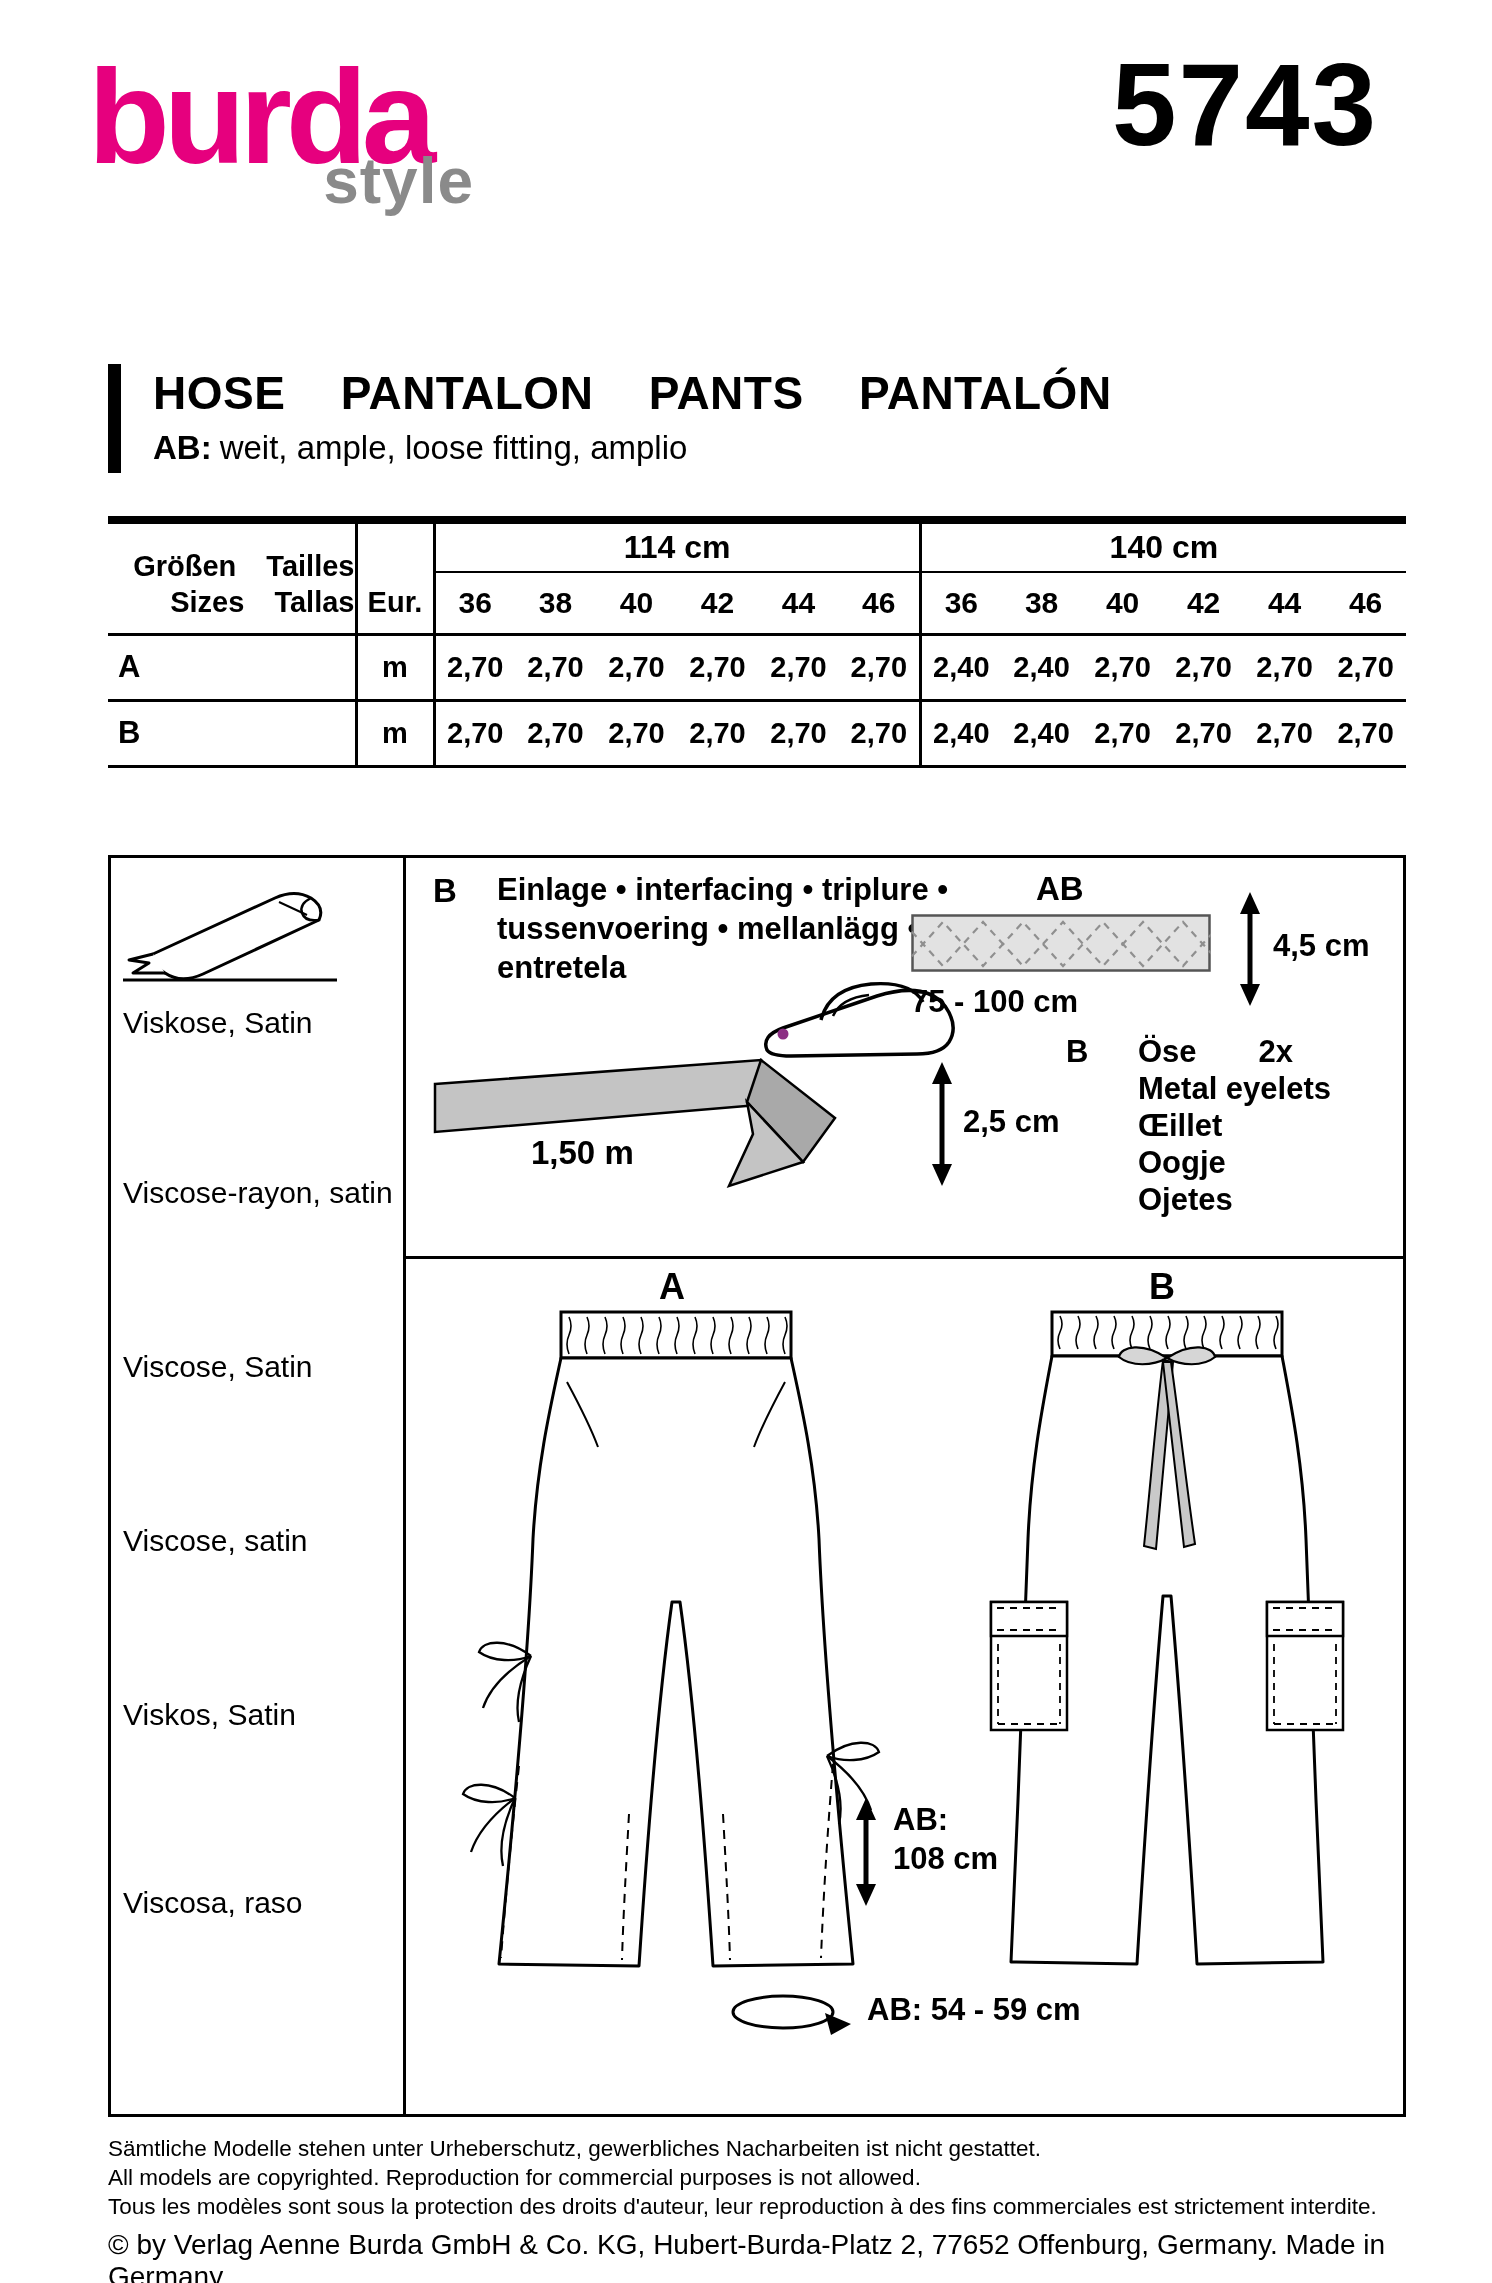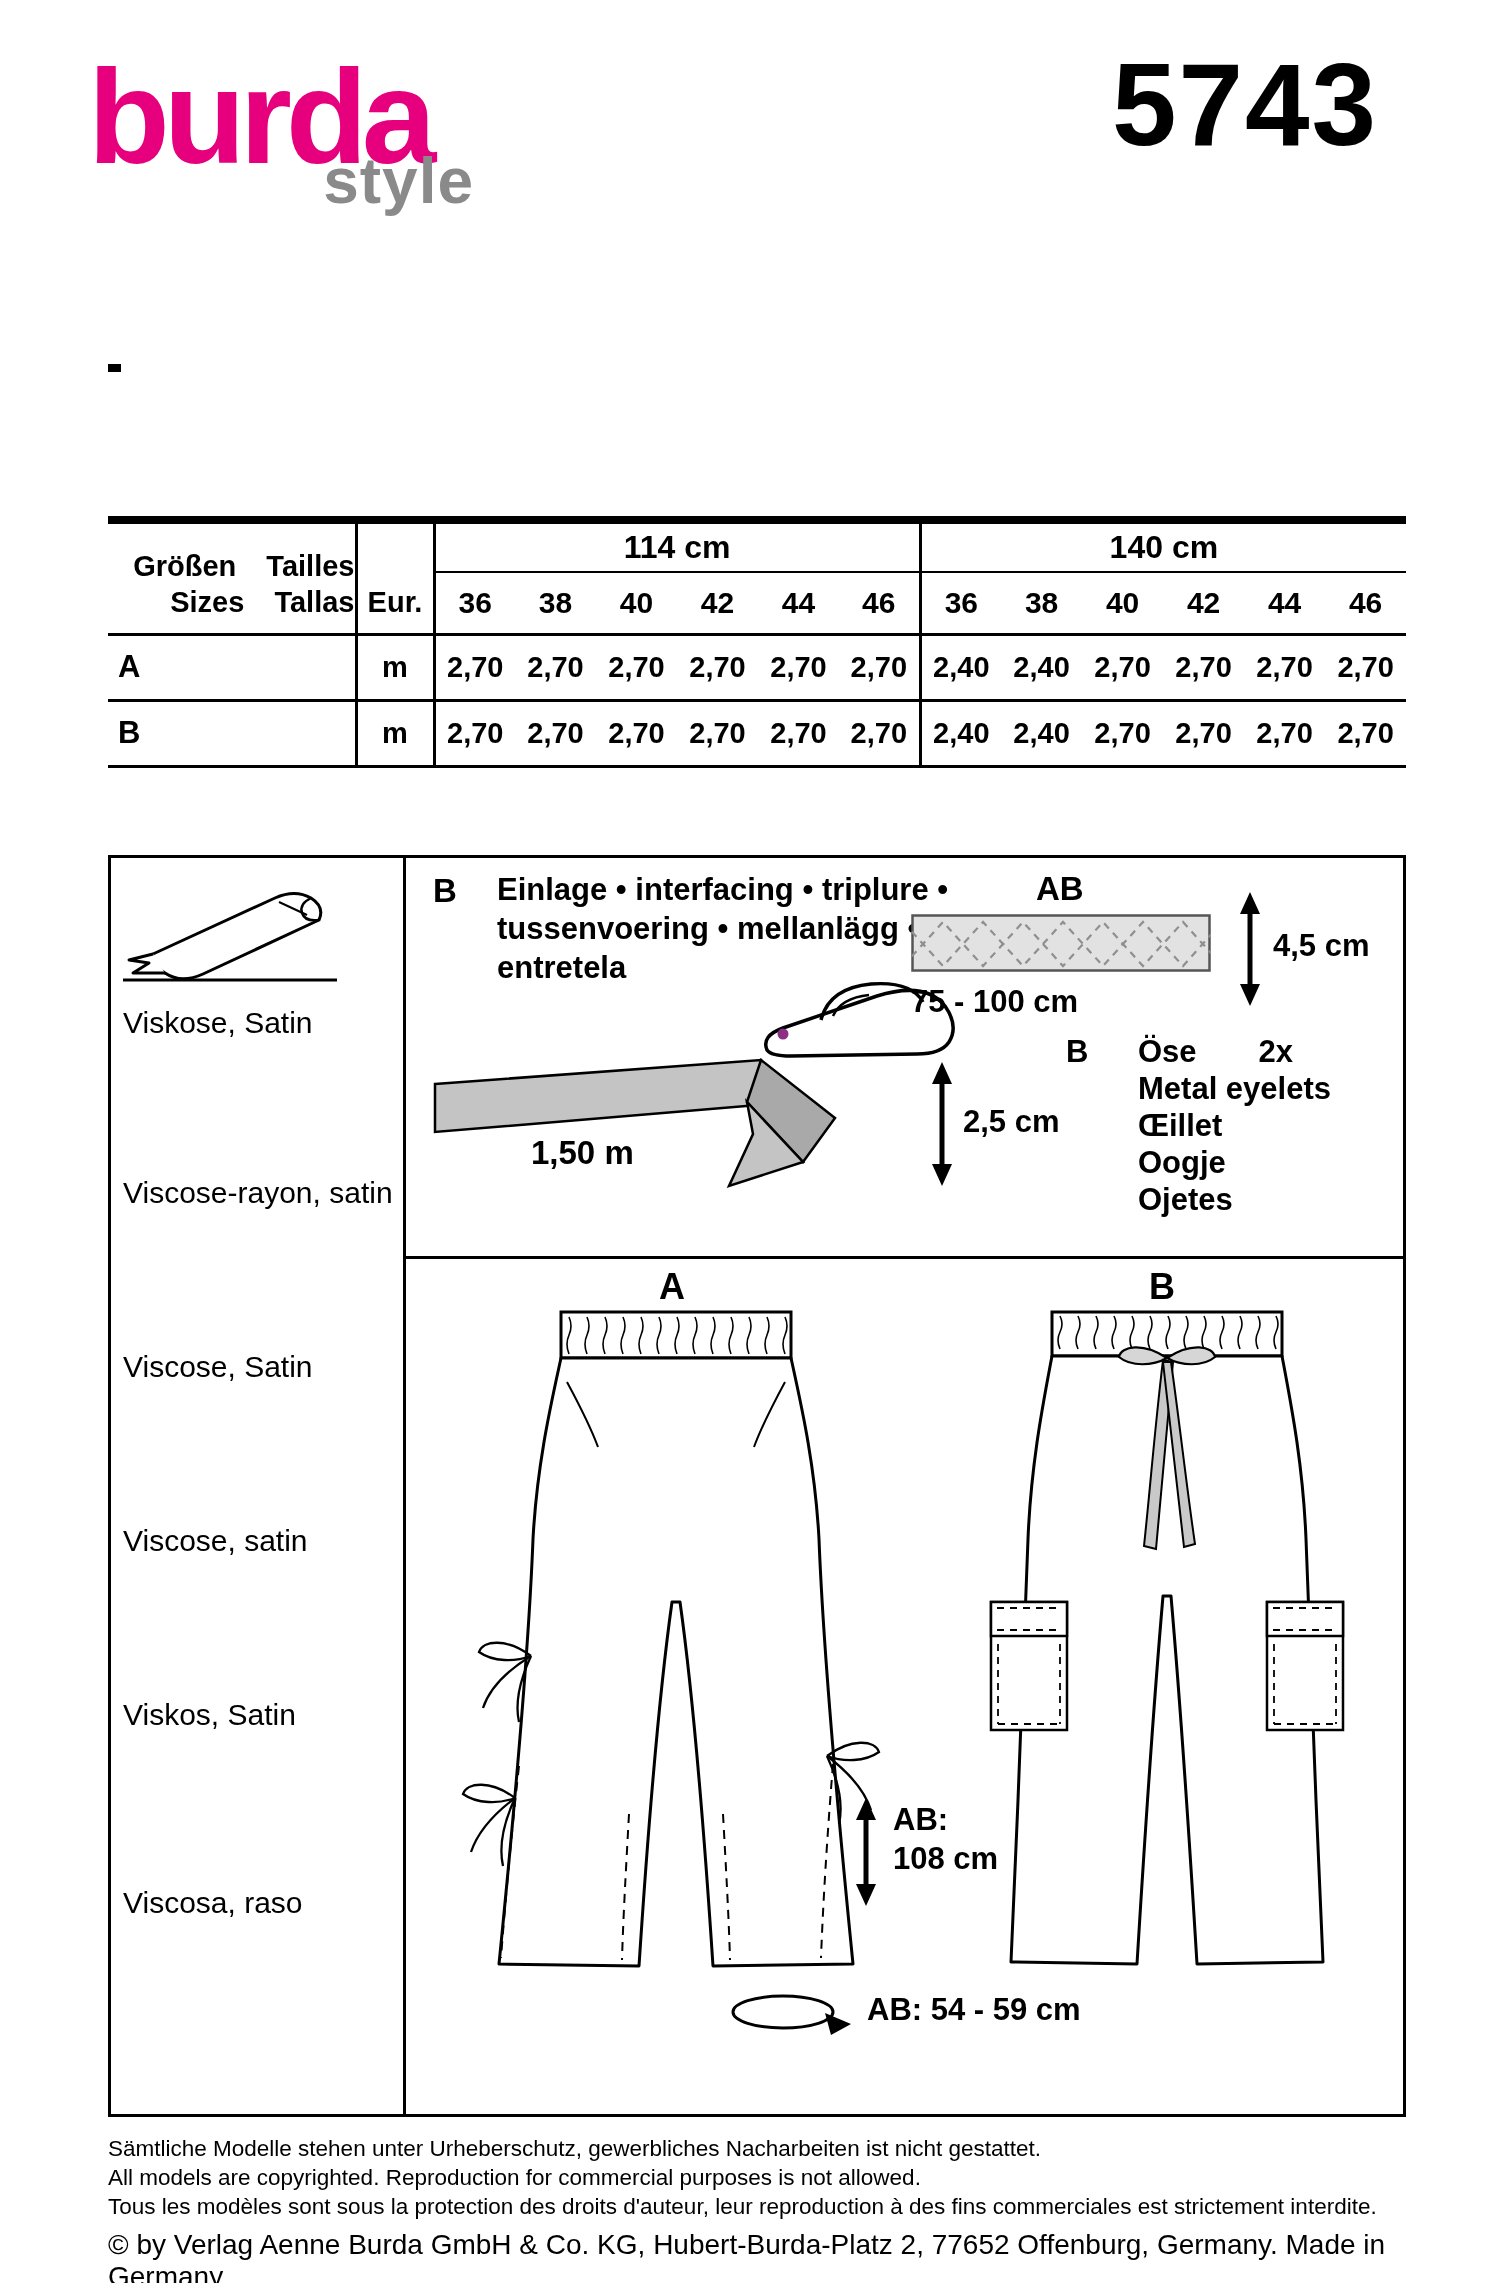--- a/index.html
+++ b/index.html
@@ -67,20 +67,24 @@
 
 <div class="page">
 
   <div class="logo">
     <span class="burda">burda</span>
     <span class="style">style</span>
   </div>
   <div class="pattern-number">5743</div>
 
   <div class="title-block">
+    <div class="title-main">HOSE PANTALON PANTS PANTALÓN</div>
+    <div class="title-sub">
+      <span class="pfx">AB:</span><span>weit, ample, loose fitting, amplio</span>
+    </div>
   </div>
 
   <table class="yardage">
     <colgroup>
       <col style="width:248px">
         <col style="width:78px">
       <col style="width:81px">
         <col style="width:81px">
         <col style="width:81px">
         <col style="width:81px">

